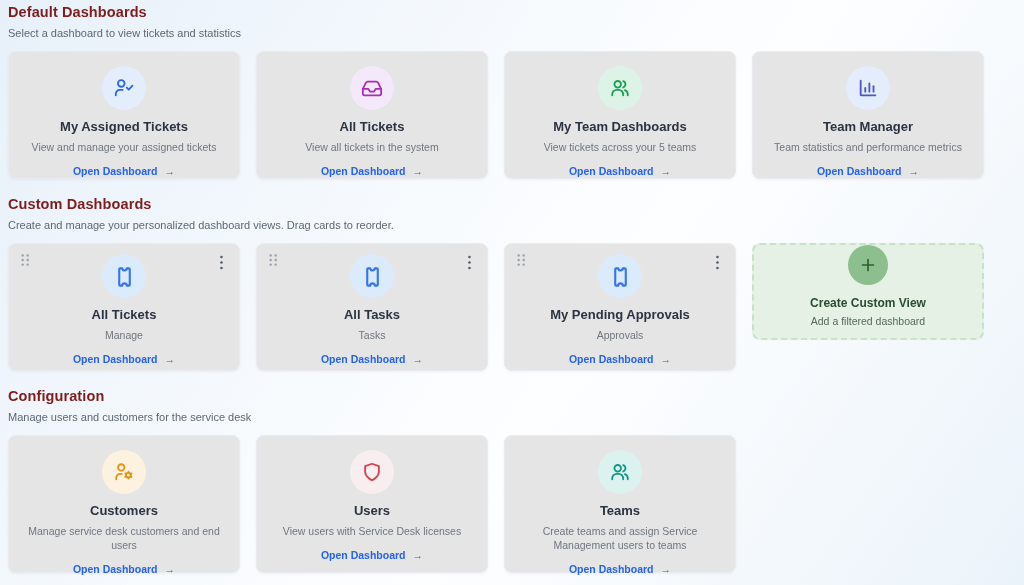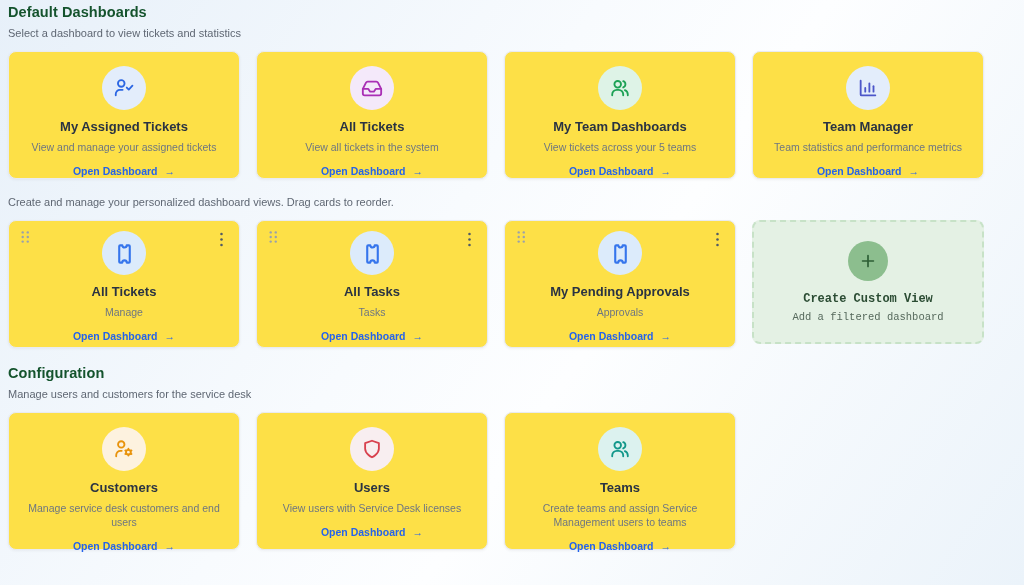--- a/index.html
+++ b/index.html
@@ -4,45 +4,45 @@
 <style>
   * { margin:0; padding:0; box-sizing:border-box; }
   html,body { width:1024px; height:585px; overflow:hidden; }
   body {
     font-family:"Liberation Sans", sans-serif;
     background:linear-gradient(125deg,#e7f0f9 0%,#f8fbfe 42%,#fdfeff 58%,#ebf3fa 100%);
     color:#252e3c;
   }
   .page { padding:4px 40px 0 8px; }
   .section { margin-bottom:17px; }
-  .section-title { font-size:14.5px; font-weight:700; color:#14532d; letter-spacing:.1px; }
+  .section-title { font-size:14.5px; font-weight:700; color:#7f1d1d; letter-spacing:.1px; }
   .section-subtitle { font-size:11px; color:#5f6773; margin-top:7px; margin-bottom:12px; }
   .grid { display:grid; grid-template-columns:repeat(4,1fr); gap:16px; }
   .card {
-    position:relative; background:#fde047; border:1px solid #e9ebf0; border-radius:8px;
+    position:relative; background:#e5e5e5; border:1px solid #e9ebf0; border-radius:8px;
     box-shadow:0 1px 3px rgba(15,23,42,.05);
     height:128px; padding-top:14px; text-align:center; cursor:pointer;
   }
   .card.tall { height:138px; }
   .card.custom { padding-top:10px; }
   .icon-circle {
     width:44px; height:44px; border-radius:50%; margin:0 auto 9px;
     display:flex; align-items:center; justify-content:center;
   }
   .icon-circle svg { display:block; }
   .card-title { font-size:13px; font-weight:700; color:#2a3342; margin-bottom:6px; }
   .card-desc { font-size:10.5px; color:#6e7681; line-height:1.35; margin:0 18px 7px; }
   .card-link { font-size:10.5px; font-weight:600; color:#2563eb; display:inline-flex; gap:7px; }
   .chrome { position:absolute; top:8px; color:#9aa1ab; }
   .drag-handle { left:10px; cursor:grab; }
   .kebab { right:9px; color:#515a66; cursor:pointer; padding:1px 3px; }
   .create-card {
-    background:#e4f1e4; border:2px dashed #c7e2c7; border-radius:8px; height:124px;
-    display:flex; flex-direction:column; align-items:center; justify-content:center;
-    text-align:center; cursor:pointer; box-shadow:none;font-family:Liberation Mono, monospace;
+    background:#e4f1e4; border:2px dashed #c7e2c7; border-radius:8px; height:97px;
+    display:flex; flex-direction:column; align-items:center; justify-content:flex-start;
+    text-align:center; cursor:pointer; box-shadow:none;
   }
   .create-plus {
     width:40px; height:40px; border-radius:50%; background:#8cbe8e; color:#2c5e34;
     display:flex; align-items:center; justify-content:center; margin-bottom:11px;
   }
   .create-title { font-size:12px; font-weight:700; color:#2b4c33; margin-bottom:5px; }
   .create-sub { font-size:10.5px; color:#56695c; }
 </style>
 </head>
 <body>
@@ -161,20 +161,21 @@
         <a class="card-link">
             <span>Open Dashboard</span>
             <span>→</span>
           </a>
       </div>
 
     </div>
   </div>
 
   <div class="section">
+    <div class="section-title">Custom Dashboards</div>
     <div class="section-subtitle">Create and manage your personalized dashboard views. Drag cards to reorder.</div>
     <div class="grid">
 
       <div class="card custom">
         <span class="chrome drag-handle"><svg width="12" height="16" viewBox="0 0 13 17">
               <use href="#ic-drag"></use>
             </svg></span>
         <span class="chrome kebab"><svg width="11" height="19" viewBox="0 0 12 20">
               <use href="#ic-kebab"></use>
             </svg></span>

